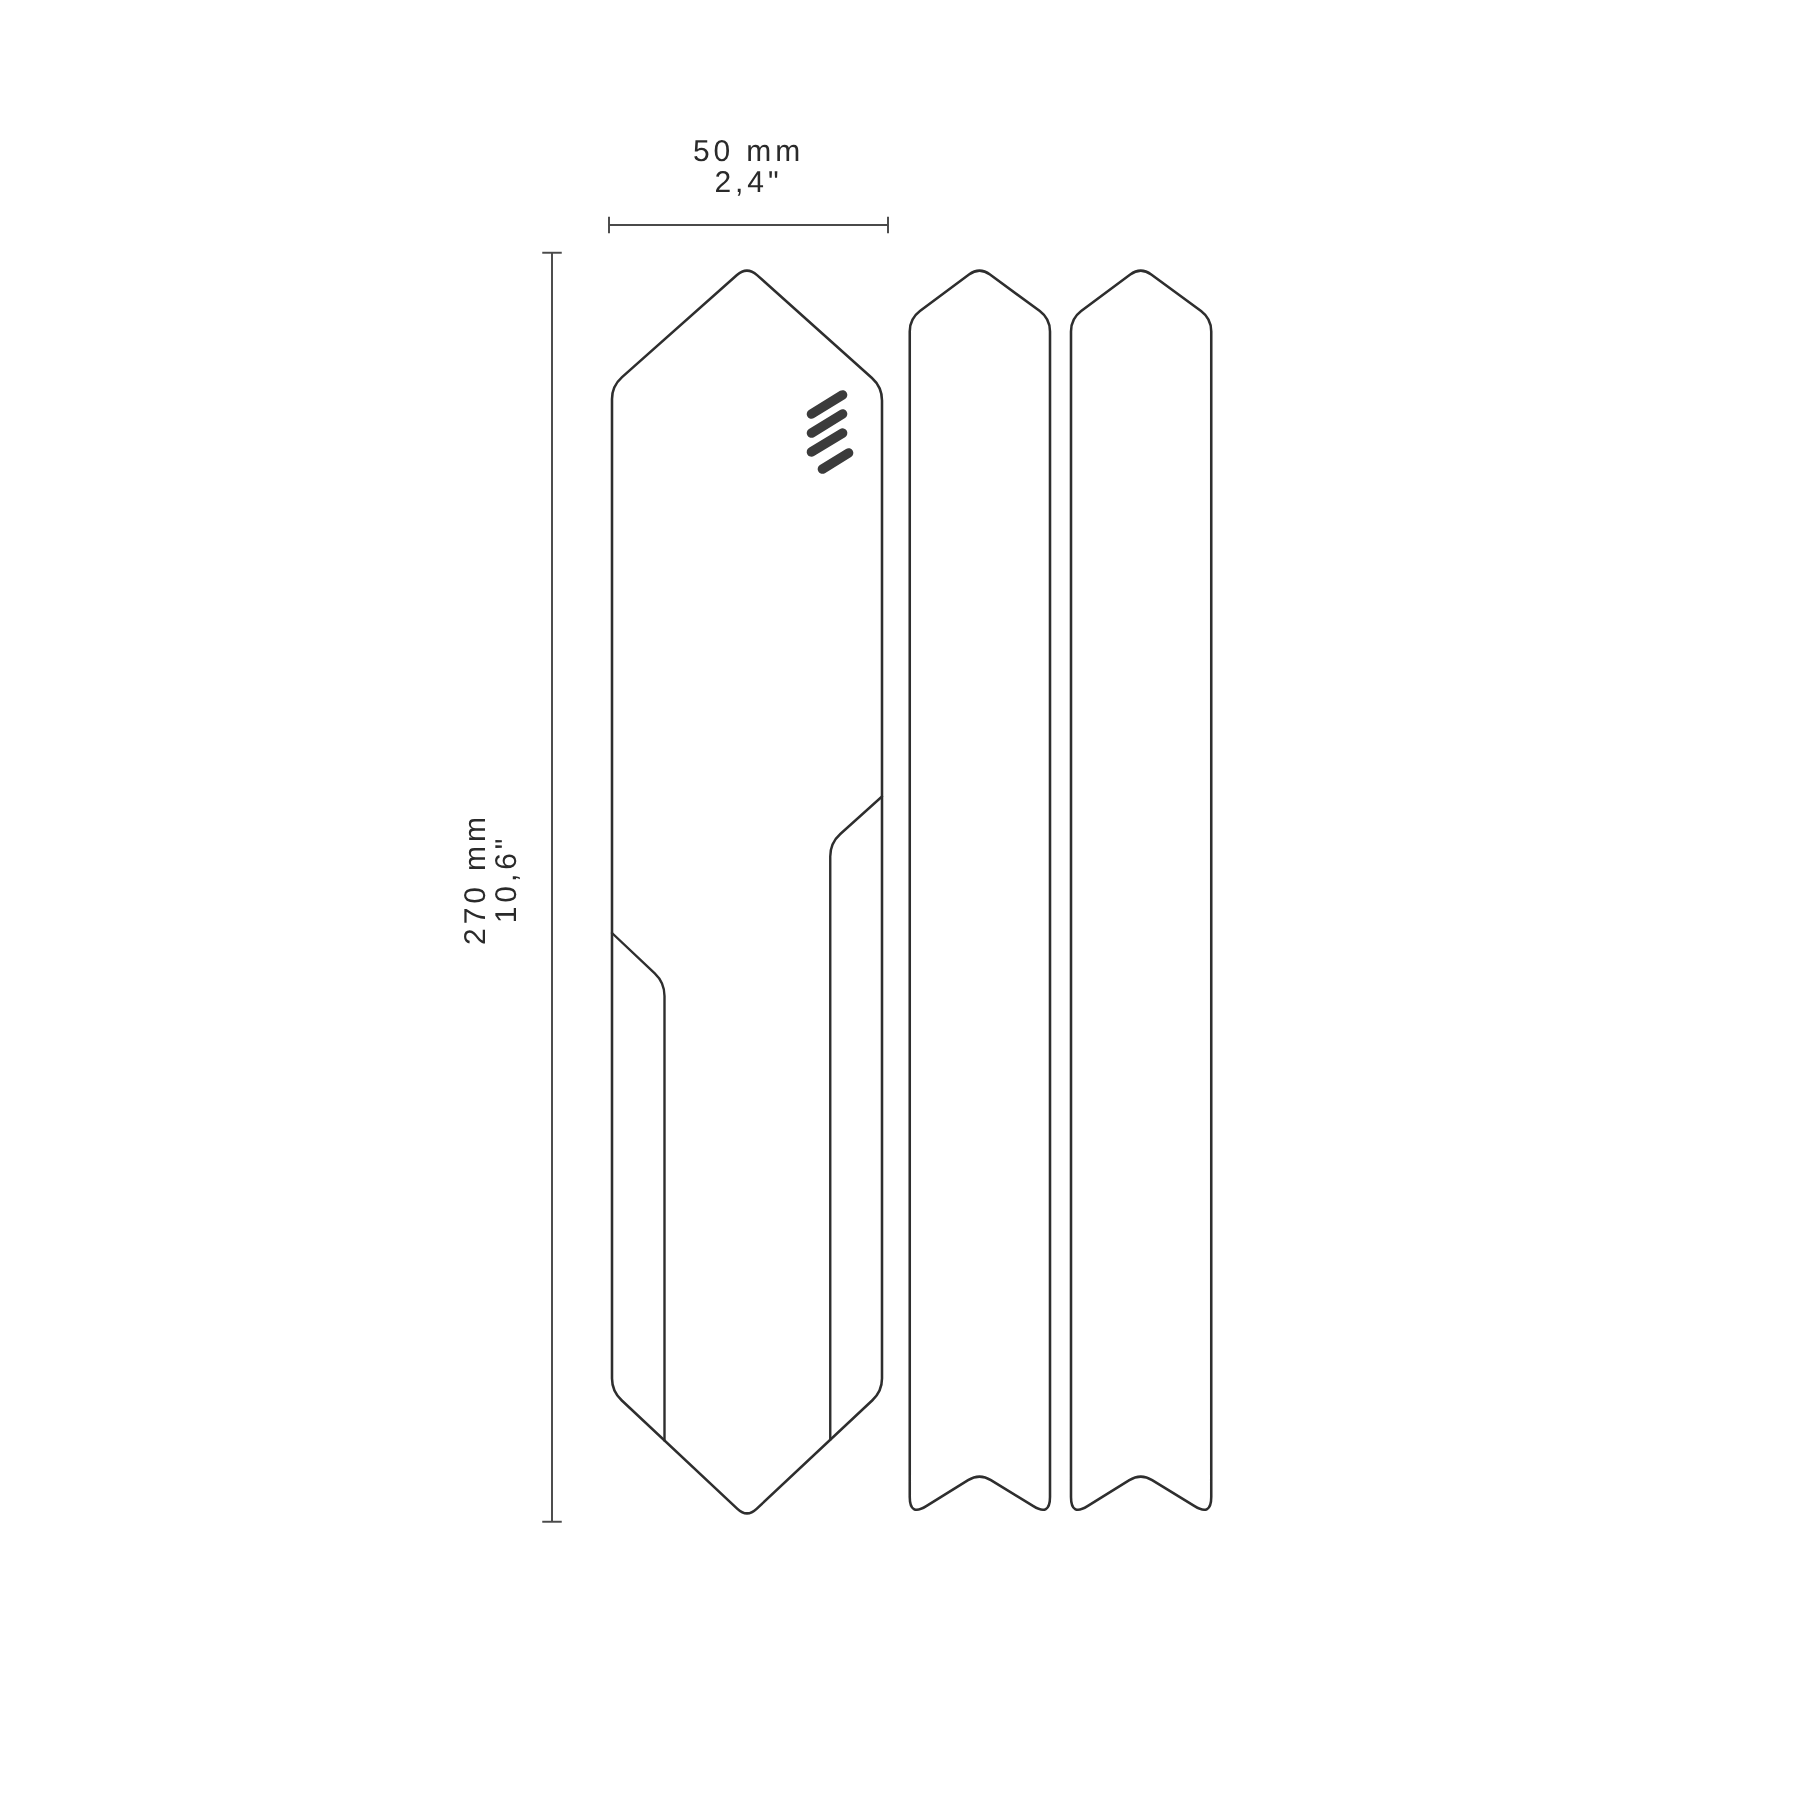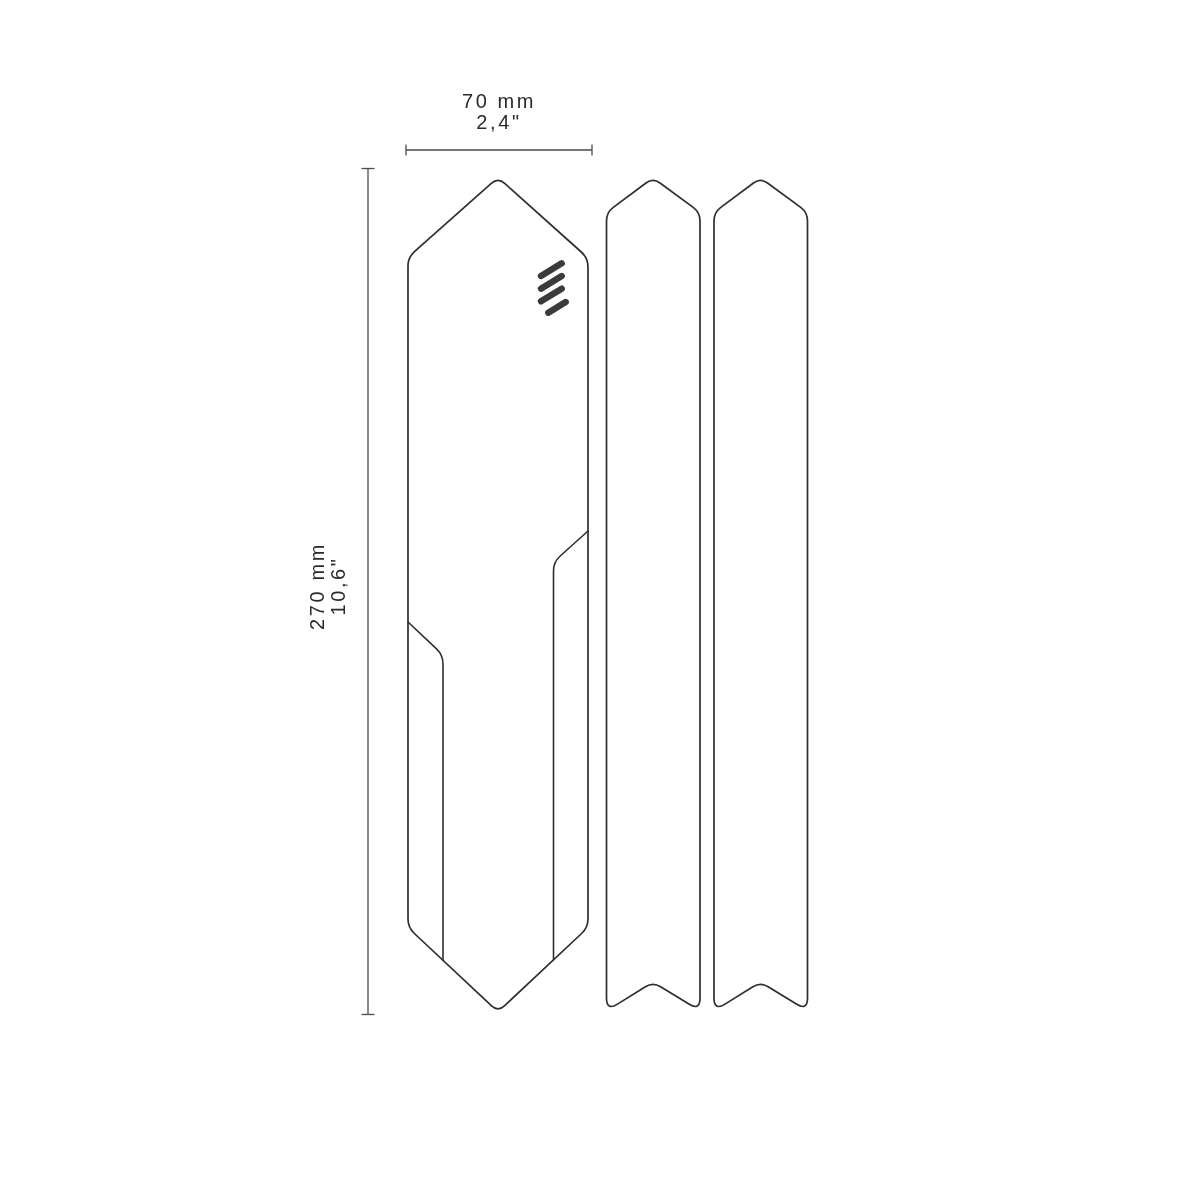--- a/index.html
+++ b/index.html
@@ -144,21 +144,21 @@
              L 700 221
              Q 700 212.5 693.2 207.4
              L 660 183
              Q 653 177.8 646 183
              L 613.3 207.4
              Q 606.5 212.5 606.5 221
              Z"></path>
   </svg>
 
   <div class="dim-label dim-label-top">
-    <div>70 mm</div>
+    <div>50 mm</div>
     <div>2,4"</div>
   </div>
 
   <div class="dim-label dim-label-left">
     <div>270 mm</div>
     <div>10,6"</div>
   </div>
 
 </div>
 

